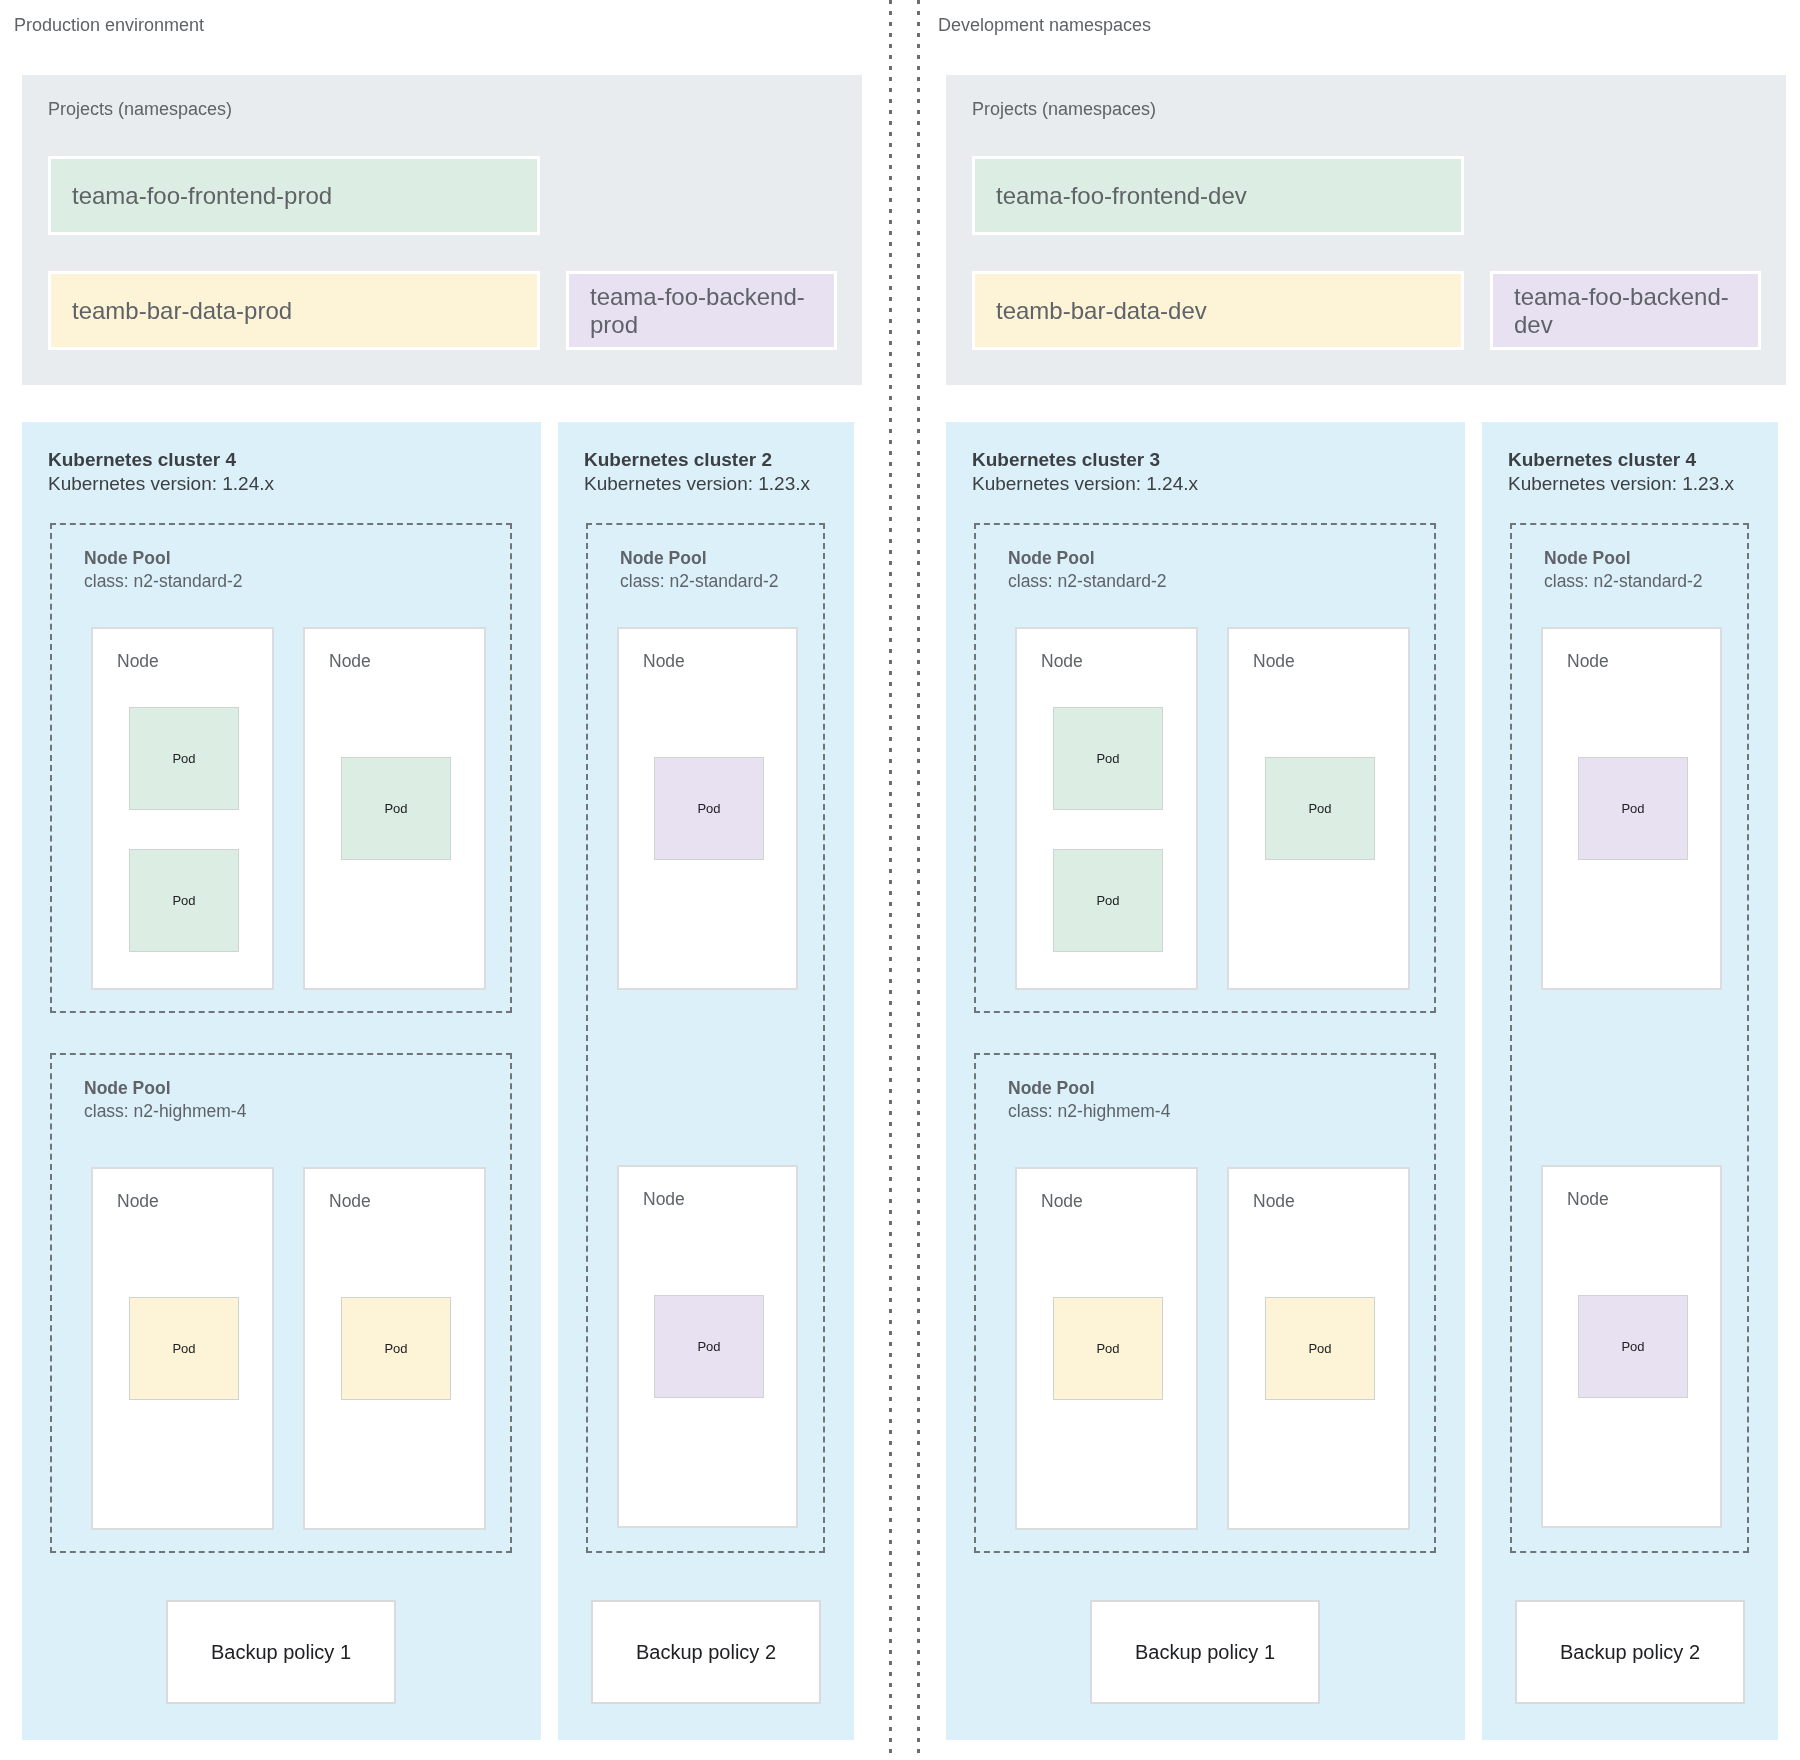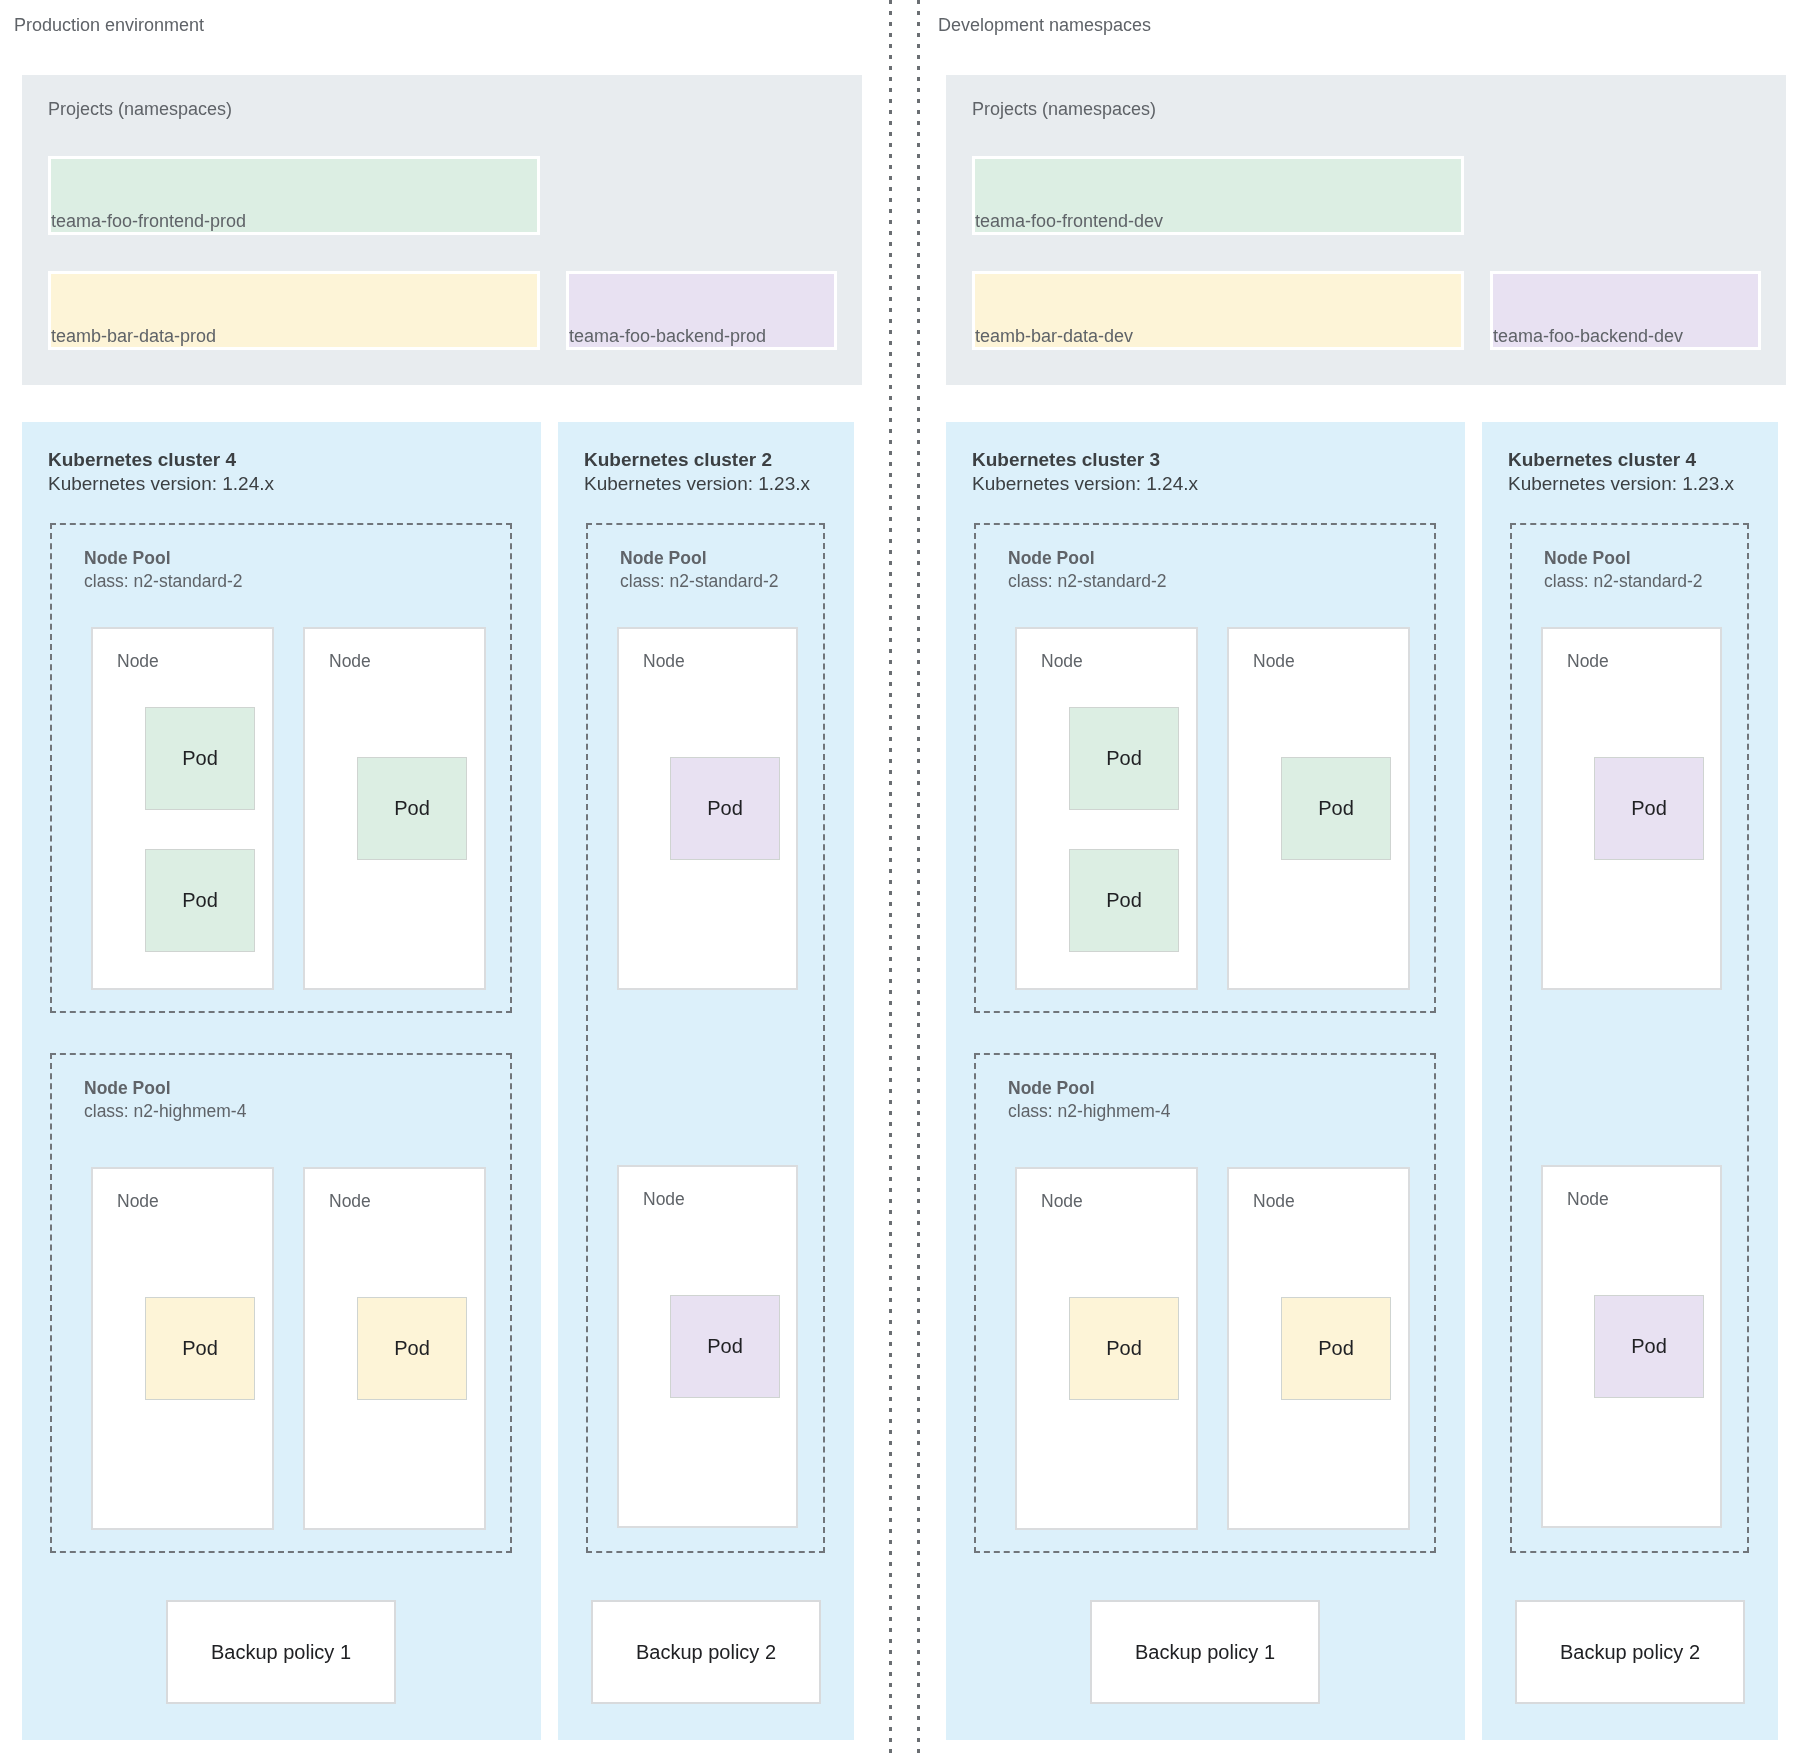--- a/index.html
+++ b/index.html
@@ -8,21 +8,21 @@
     font-family:"Liberation Sans",sans-serif;overflow:hidden;
   }
   .env{position:absolute;top:0;width:840px;height:1760px;}
   .env-prod{left:22px;}
   .env-dev{left:946px;}
   .env-label{position:absolute;left:-8px;top:15px;font-size:18px;color:#5f6368;}
 
   .projects{position:absolute;left:0;top:75px;width:840px;height:310px;background:#e8ecef;}
   .projects-title{position:absolute;left:26px;top:24px;font-size:18px;color:#5f6368;}
   .proj{position:absolute;height:79px;border:3px solid #ffffff;box-sizing:border-box;
-        display:flex;align-items:flex-end;font-size:18px;color:#5f6368;}
+        display:flex;align-items:center;padding-left:21px;font-size:24px;color:#5f6368;}
   .proj-frontend{left:26px;top:81px;width:492px;}
   .proj-data{left:26px;top:196px;width:492px;}
   .proj-backend{left:544px;top:196px;width:271px;}
 
   .cluster{position:absolute;top:422px;height:1318px;background:#dcf0fa;}
   .cluster-wide{left:0;width:519px;}
   .cluster-narrow{left:536px;width:296px;}
   .cluster-title{position:absolute;left:26px;top:27px;font-size:19px;font-weight:bold;color:#3c4043;}
   .cluster-version{position:absolute;left:26px;top:51px;font-size:19px;color:#3c4043;}
 
@@ -38,21 +38,21 @@
   .np-top .node-a{left:39px;top:102px;}
   .np-top .node-b{left:251px;top:102px;}
   .np-bottom .node-a{left:39px;top:112px;}
   .np-bottom .node-b{left:251px;top:112px;}
   .np-tall .node{left:29px;width:181px;}
   .np-tall .node-t1{top:102px;}
   .np-tall .node-t2{top:640px;}
   .node-label{position:absolute;left:24px;top:22px;font-size:17.5px;color:#5f6368;}
 
   .pod{position:absolute;width:110px;height:103px;border:1px solid #cfd4d1;box-sizing:border-box;
-       display:flex;align-items:center;justify-content:center;font-size:20px;color:#202124;margin-left:16px;}
+       display:flex;align-items:center;justify-content:center;font-size:13px;color:#202124;}
   .pod-upper{left:36px;top:78px;}
   .pod-lower{left:36px;top:220px;}
   .pod-mid{left:36px;top:128px;}
   .np-tall .pod{left:35px;}
   .c-green{background:#dceee3;}
   .c-yellow{background:#fdf4d7;}
   .c-purple{background:#e8e1f2;}
 
   .backup{position:absolute;top:1178px;width:230px;height:104px;background:#ffffff;
           border:2px solid #d8dadc;box-sizing:border-box;display:flex;align-items:center;

